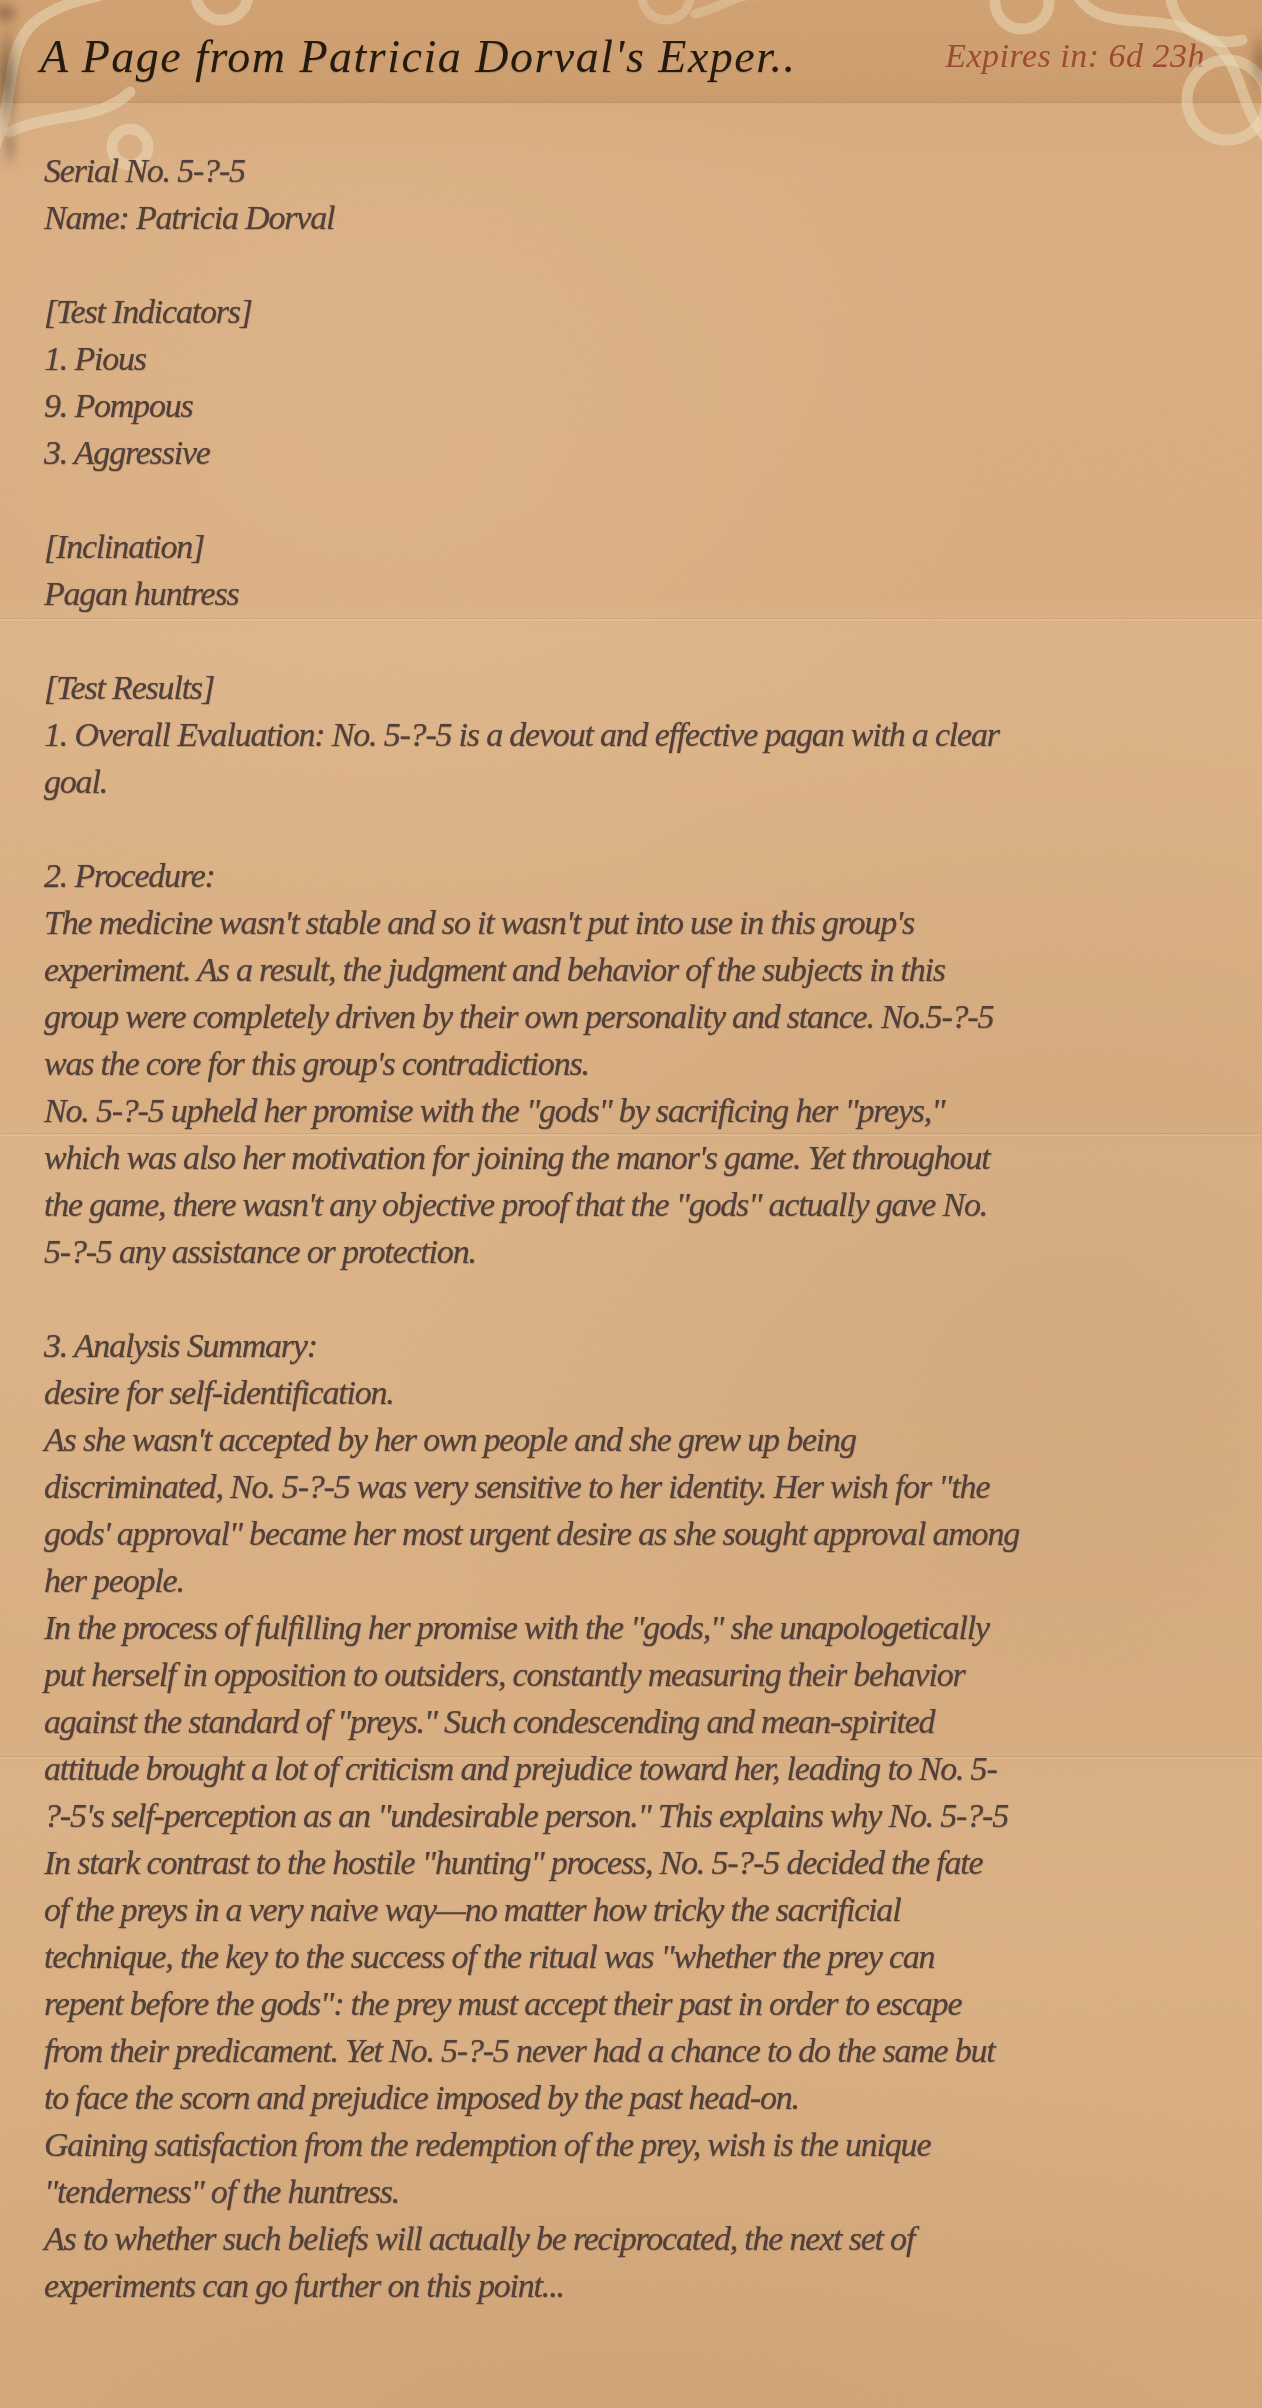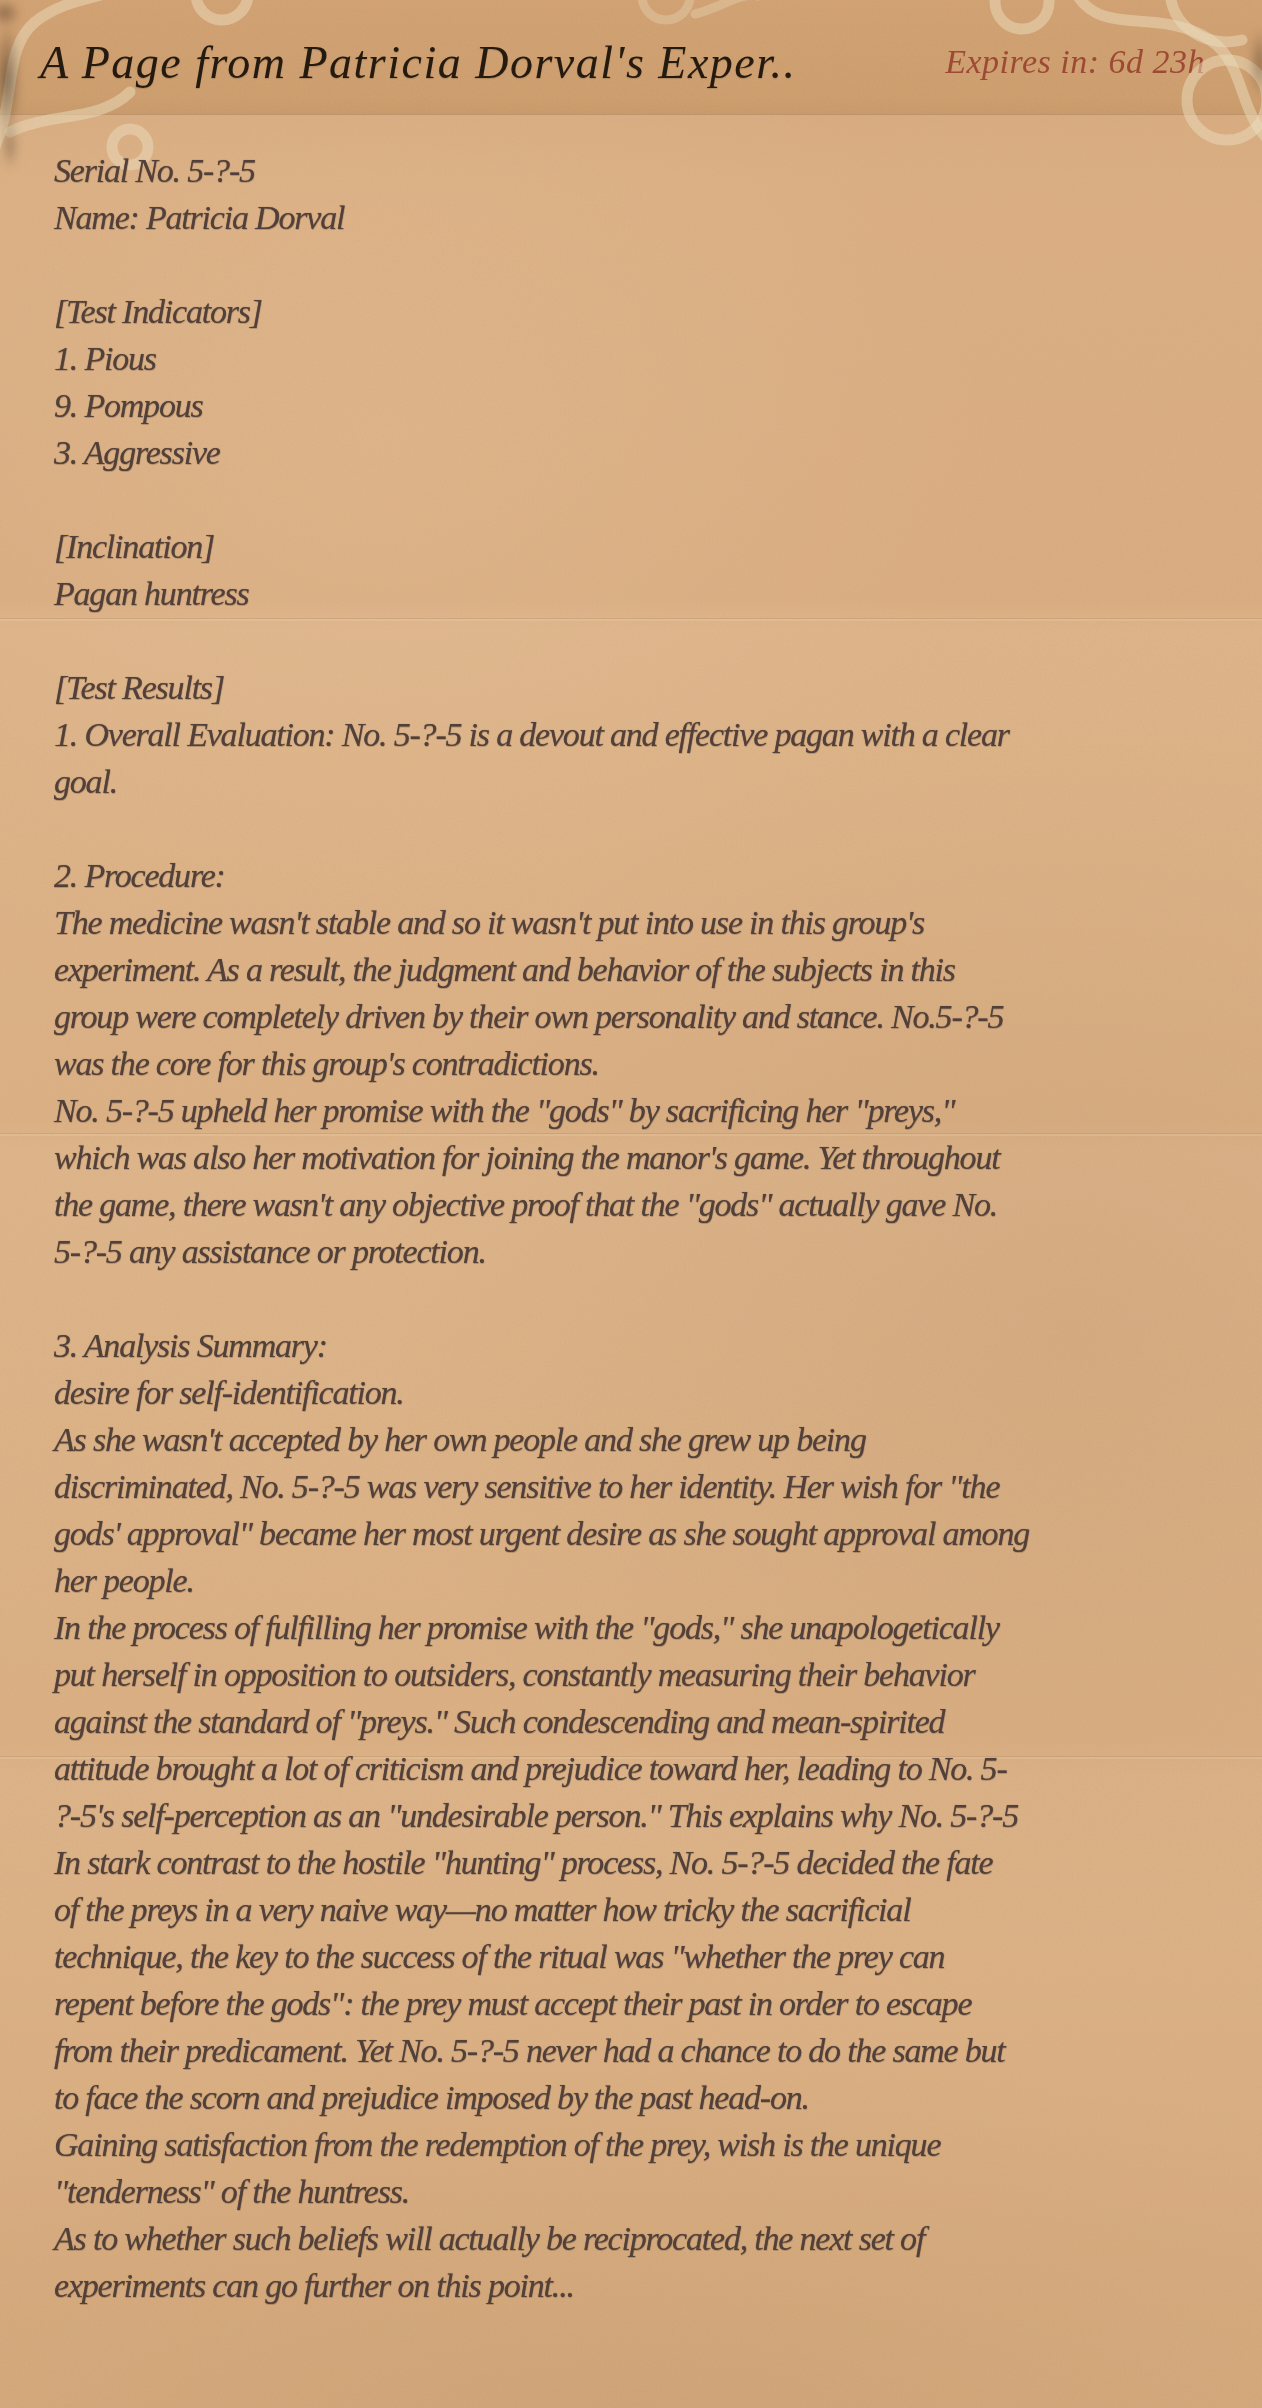--- a/index.html
+++ b/index.html
@@ -40,21 +40,21 @@
   .seam::after  { content:""; position:absolute; left:0; top:1px; width:100%; height:2px; background: rgba(255,236,205,0.16); }
 
   .grain {
     position: absolute; inset: 0; width: 100%; height: 100%;
     opacity: 0.07; mix-blend-mode: multiply; pointer-events: none;
   }
 
   
   .header {
     position: absolute; left: 0; top: 0;
-    width: 100%; height: 114px;
+    width: 100%; height: 102px;
     background: linear-gradient(180deg, #d3a374 0%, #cfa070 85%, #cb9c6c 100%);
     box-shadow: 0 1px 0 rgba(110,75,45,0.25);
     display: flex; align-items: center; justify-content: space-between;
     padding: 10px 57px 0 40px;
   }
   .title {
     font-style: italic;
     font-size: 46px;
     letter-spacing: 1.5px;
     color: #241a10;
@@ -79,21 +79,21 @@
   .smudge-b { left: 2px; top: 120px; width: 16px; height: 50px;
     background: radial-gradient(closest-side, rgba(45,30,18,0.35), rgba(45,30,18,0)); }
   .smudge-c { right: -8px; top: 28px; width: 20px; height: 70px;
     background: radial-gradient(closest-side, rgba(45,30,18,0.4), rgba(45,30,18,0)); }
   .smudge-d { left: -10px; top: 0; width: 30px; height: 26px;
     background: radial-gradient(closest-side, rgba(60,42,25,0.5), rgba(60,42,25,0)); }
 
   
   .doc {
     position: absolute;
-    left: 54px; top: 147px;
+    left: 44px; top: 147px;
     width: 1142px;
     color: #52413a;
   }
   .line {
     min-height: 47px;
     line-height: 47px;
     font-style: italic;
     font-size: 34px;
     letter-spacing: -1.2px;
     white-space: nowrap;

